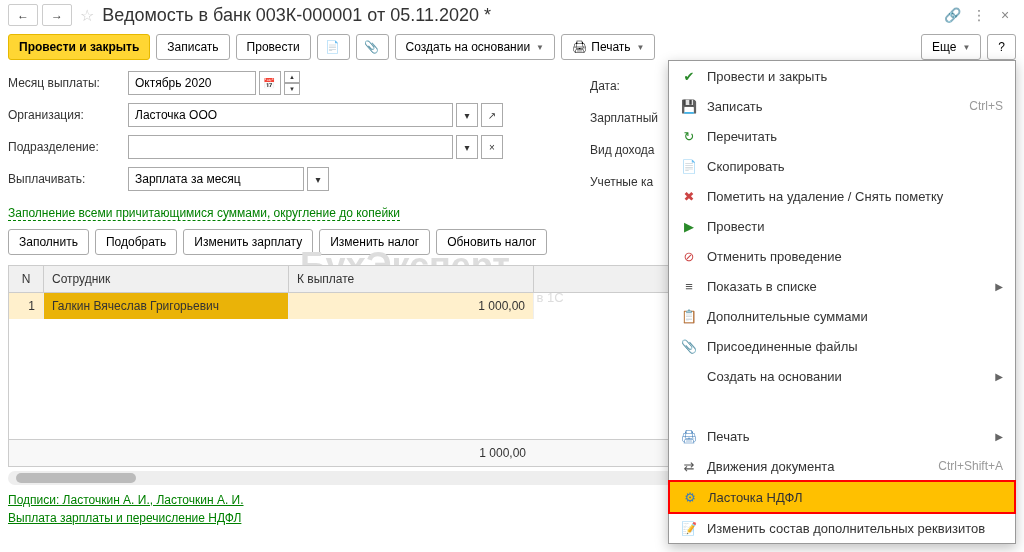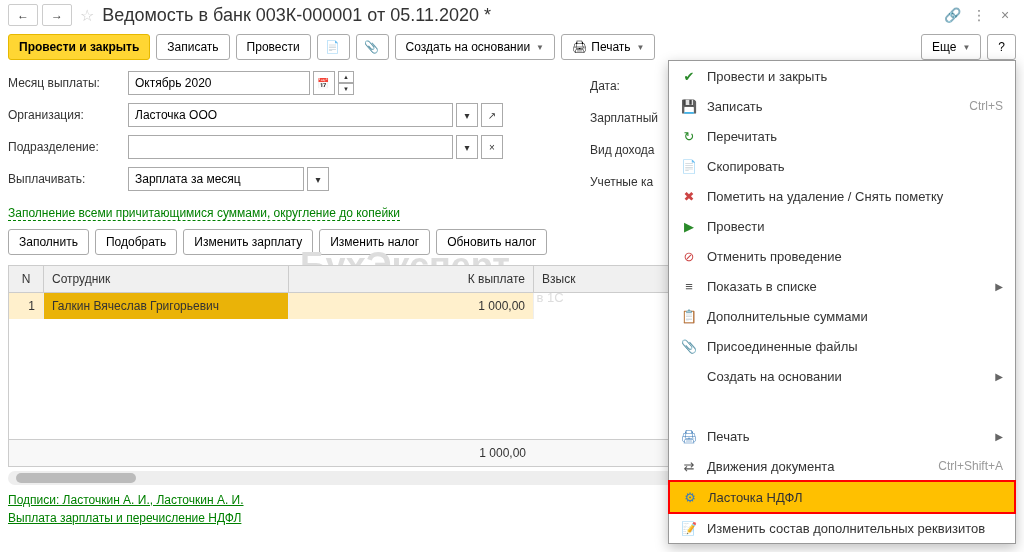--- a/index.html
+++ b/index.html
@@ -16,21 +16,21 @@
 .btn.yellow { background: #ffd633; border-color: #e6b800; font-weight: bold; }
 .btn.icon-only { padding: 4px 8px; }
 .btn .chev { font-size: 8px; color: #666; margin-left: 2px; }
 .spacer { flex: 1; }
 
 .form-area { padding: 6px 8px; position: relative; }
 .form-row { display: flex; align-items: center; margin-bottom: 6px; min-height: 26px; }
 .lbl { width: 120px; font-size: 12px; }
 .field-wrap { display: flex; align-items: center; gap: 3px; }
 .field { border: 1px solid #aaa; padding: 3px 6px; height: 24px; background: #fff; font-size: 12px; }
-.field.w1 { width: 182px; }
+.field.w1 { width: 128px; }
 .field.w2 { width: 325px; }
 .field.w3 { width: 176px; }
 .fbtn { width: 22px; height: 24px; border: 1px solid #aaa; background: #fff; display: flex; align-items: center; justify-content: center; font-size: 10px; cursor: pointer; }
 .spinner { display: flex; flex-direction: column; }
 .spinner .sp { height: 12px; width: 16px; border: 1px solid #aaa; font-size: 6px; display: flex; align-items: center; justify-content: center; cursor: pointer; }
 
 .right-labels { position: absolute; left: 590px; top: 6px; text-align: right; }
 .right-labels div { height: 32px; display: flex; align-items: center; font-size: 12px; }
 
 .link { color: #008000; text-decoration: underline; cursor: pointer; display: inline-block; margin: 2px 8px; }
@@ -39,21 +39,21 @@
 .watermark { position: absolute; top: 245px; left: 300px; font-size: 36px; color: #ddd; font-weight: bold; pointer-events: none; z-index: 0; }
 .watermark2 { position: absolute; top: 290px; left: 400px; font-size: 13px; color: #ddd; pointer-events: none; z-index: 0; }
 
 .table-toolbar { display: flex; gap: 6px; padding: 6px 8px; }
 
 .table { margin: 4px 8px; border: 1px solid #ccc; position: relative; z-index: 1; }
 .thead { display: flex; background: #f0f0f0; border-bottom: 1px solid #ccc; }
 .th { padding: 6px 8px; border-right: 1px solid #ccc; font-size: 12px; }
 .th.n { width: 35px; text-align: center; }
 .th.emp { width: 245px; }
-.th.amt { width: 245px; text-align: right; }
+.th.amt { width: 245px; }
 .th.ded { width: 140px; }
 .trow { display: flex; }
 .td { padding: 6px 8px; border-right: 1px solid #eee; font-size: 12px; }
 .td.n { width: 35px; text-align: right; background: #fff0cc; }
 .td.emp { width: 245px; background: #eab308; }
 .td.amt { width: 245px; text-align: right; background: #fff0cc; }
 .tbody-empty { height: 120px; }
 .tfoot { display: flex; border-top: 1px solid #ccc; background: #f8f8f8; }
 .tf { padding: 6px 8px; font-size: 12px; }
 .tf.sp1 { width: 280px; }
@@ -170,21 +170,20 @@
   <button class="btn">Изменить зарплату</button>
   <button class="btn">Изменить налог</button>
   <button class="btn">Обновить налог</button>
 </div>
 
 <div class="table">
   <div class="thead">
     <div class="th n">N</div>
     <div class="th emp">Сотрудник</div>
     <div class="th amt">К выплате</div>
-    <div class="th ded">Взыск</div>
   </div>
   <div class="trow">
     <div class="td n">1</div>
     <div class="td emp">Галкин Вячеслав Григорьевич</div>
     <div class="td amt">1 000,00</div>
   </div>
   <div class="tbody-empty"></div>
   <div class="tfoot">
     <div class="tf sp1"></div>
     <div class="tf amt">1 000,00</div>

